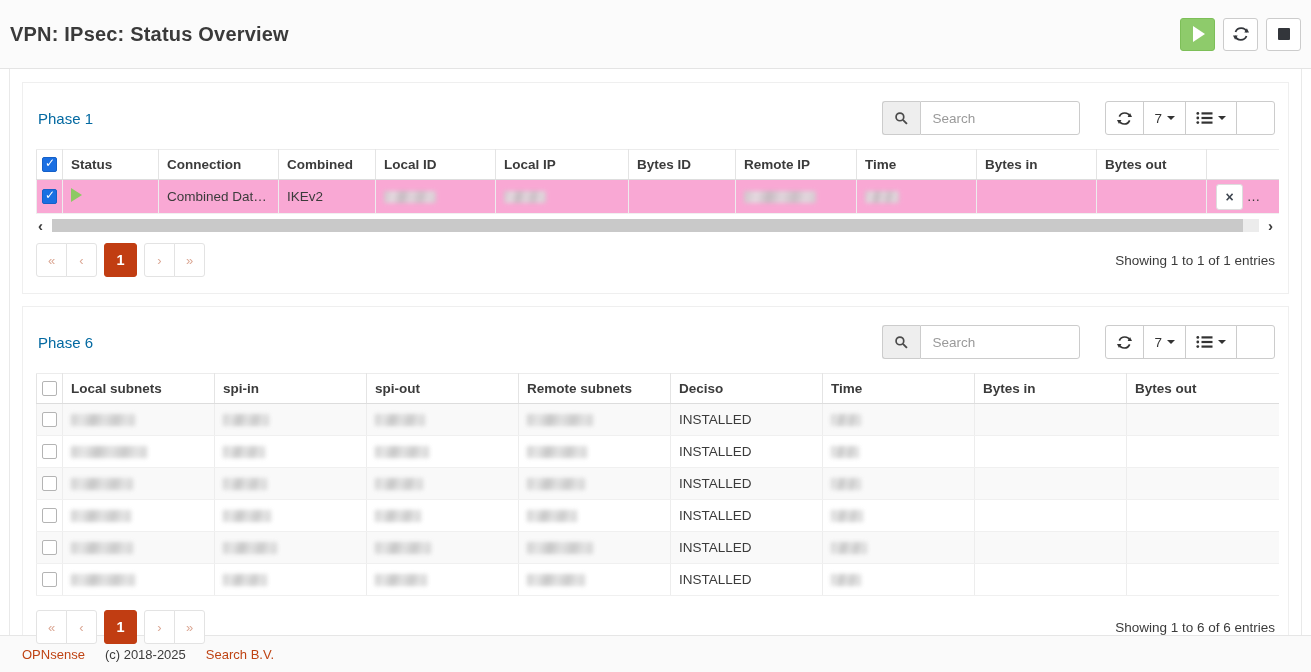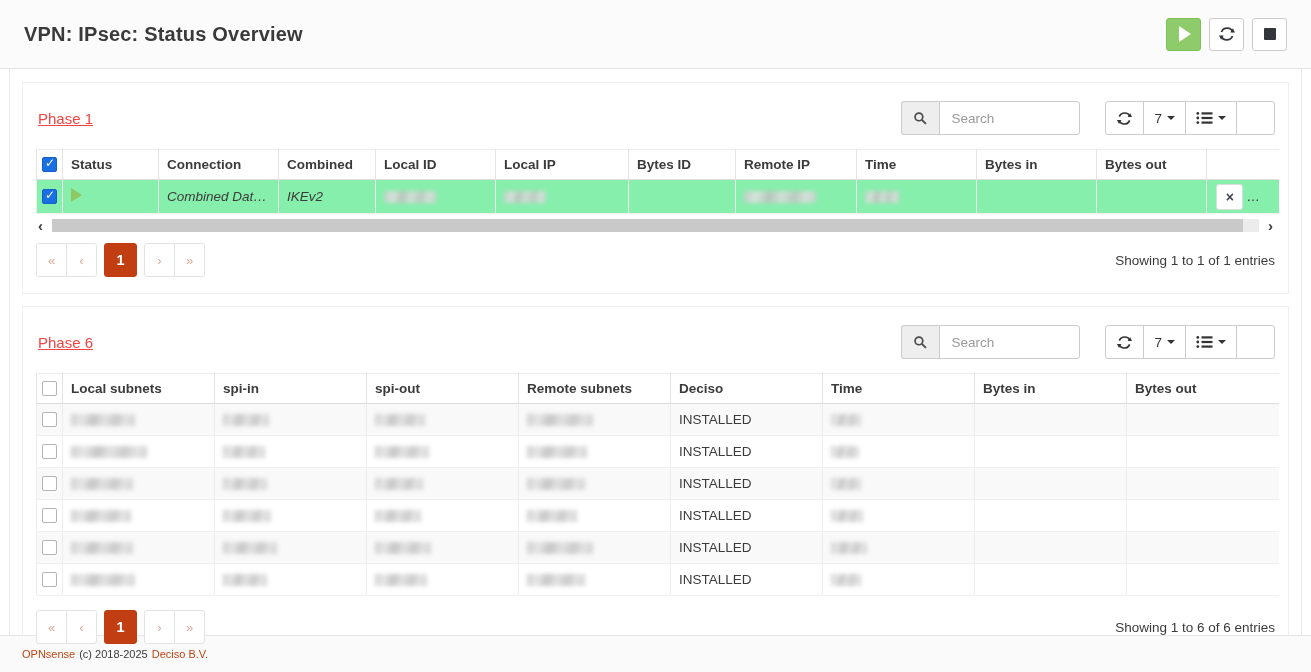--- a/index.html
+++ b/index.html
@@ -4,48 +4,48 @@
 <style>
   * { box-sizing: border-box; margin: 0; padding: 0; }
   html,body { width:1311px; height:672px; }
   body {
     font-family: "Liberation Sans", "DejaVu Sans", sans-serif;
     background:#ffffff; color:#3b3b3b; overflow:hidden;
   }
   
   .app-header {
     height:69px; background:#fbfbfb; border-bottom:1px solid #e4e4e4;
-    display:flex; align-items:center; justify-content:space-between; padding:0 24px;
+    display:flex; align-items:center; justify-content:space-between; padding:0 10px;
   }
   .page-title { font-size:20px; font-weight:700; color:#3a3a3a; letter-spacing:.2px; }
   .hdr-actions { display:flex; gap:8px; }
   .hbtn {
     width:35px; height:33px; border:1px solid #cccccc; border-radius:3px; background:#fff;
     display:flex; align-items:center; justify-content:center; cursor:pointer;
   }
   .hbtn.green { background:#8ecb6b; border-color:#7dbf58; }
   .tri-white { width:0; height:0; border-left:12px solid #ffffff; border-top:8px solid transparent; border-bottom:8px solid transparent; margin-left:3px; }
   .tri-green { width:0; height:0; border-left:11px solid #8dc963; border-top:7px solid transparent; border-bottom:7px solid transparent; }
   .stop-sq { width:12px; height:12px; background:#33363b; border-radius:1px; }
   
   .main {
     height:566px; margin:0 9px; padding:13px 12px 0;
     border-left:1px solid #e9e9e9; border-right:1px solid #e9e9e9; background:#fff;
   }
   .panel { background:#fff; border:1px solid #efefef; padding:12px 13px; margin-bottom:12px; }
   .panel-head { display:flex; align-items:center; justify-content:space-between; margin:6px 0 14px; }
-  .panel-title { font-size:15px; color:#ef4444; padding-left:2px;text-decoration:underline; }
+  .panel-title { font-size:15px; color:#0369a1; padding-left:2px; }
   .head-controls { display:flex; align-items:center; }
   .search-group { display:flex; }
   .search-addon {
     width:38px; height:34px; background:#eeeeee; border:1px solid #cccccc; border-right:none;
     border-radius:3px 0 0 3px; display:flex; align-items:center; justify-content:center;
   }
   .search-input {
-    width:141px; height:34px; border:1px solid #cccccc; border-radius:0 3px 3px 0;
+    width:160px; height:34px; border:1px solid #cccccc; border-radius:0 3px 3px 0;
     padding:0 11px; font-size:13.5px; color:#555; outline:none; font-family:inherit;
   }
   .search-input::placeholder { color:#9a9a9a; }
   .btn-group { display:flex; margin-left:25px; }
   .gbtn {
     height:34px; min-width:39px; background:#fff; border:1px solid #cccccc; margin-left:-1px;
     display:flex; align-items:center; justify-content:center; gap:5px; font-size:13.5px;
     color:#333; padding:0 10px; cursor:pointer;
   }
   .gbtn:first-child { border-radius:3px 0 0 3px; margin-left:0; }
@@ -56,21 +56,21 @@
   table { width:100%; border-collapse:collapse; table-layout:fixed; font-size:13.5px; color:#3b3b3b; }
   th {
     text-align:left; font-weight:700; padding:7px 8px; white-space:nowrap; overflow:hidden;
     border-top:1px solid #ececec; border-bottom:1px solid #dddddd; border-right:1px solid #e4e4e4;
     border-left:1px solid #e4e4e4; cursor:pointer;
   }
   td {
     padding:8px 8px; white-space:nowrap; overflow:hidden; text-overflow:ellipsis;
     border-right:1px solid #ededed; border-left:1px solid #ededed; border-bottom:1px solid #f0f0f0;
   }
-  tr.selected td { background:#86efac;font-style:italic; }
+  tr.selected td { background:#f9a8d4; }
   tbody tr.striped:nth-child(odd) td { background:#f9f9f9; }
   .cb {
     display:inline-block; width:15px; height:15px; border:1px solid #b4b4b4; border-radius:2px;
     background:#fff; vertical-align:middle; position:relative; cursor:pointer;
   }
   .cb.checked { background:#1a6fe2; border-color:#1560c8; }
   .cb.checked::after {
     content:"✓"; position:absolute; left:2px; top:-2px; color:#fff; font-size:12px; font-weight:700;
   }
   .redacted {
@@ -101,21 +101,21 @@
   .pgroup .pbtn + .pbtn { margin-left:-1px; border-radius:0 3px 3px 0; }
   .pgroup .pbtn:first-child { border-radius:3px 0 0 3px; }
   .pbtn.active {
     background:#c13d12; border-color:#c13d12; color:#fff; font-weight:700; font-size:14.5px;
     margin:0 7px; min-width:33px;
   }
   .summary { font-size:13.5px; color:#3b3b3b; }
   
   .app-footer {
     height:37px; background:#fafafa; border-top:1px solid #e6e6e6;
-    display:flex; align-items:center; padding:0 22px; font-size:11px; gap:4px;
+    display:flex; align-items:center; padding:0 22px; font-size:13px; gap:20px;
   }
   .app-footer a { color:#bf4313; text-decoration:none; cursor:pointer; }
   svg { display:block; }
 </style>
 </head>
 <body>
 
 <div class="app-header">
   <div class="page-title">VPN: IPsec: Status Overview</div>
   <div class="hdr-actions">
@@ -426,14 +426,14 @@
         </div>
       </div>
       <div class="summary">Showing 1 to 6 of 6 entries</div>
     </div>
   </div>
 </div>
 
 <div class="app-footer">
   <a>OPNsense</a>
   <span>(c) 2018-2025</span>
-  <a>Deciso B.V.</a>
+  <a>Search B.V.</a>
 </div>
 
 </body></html>

